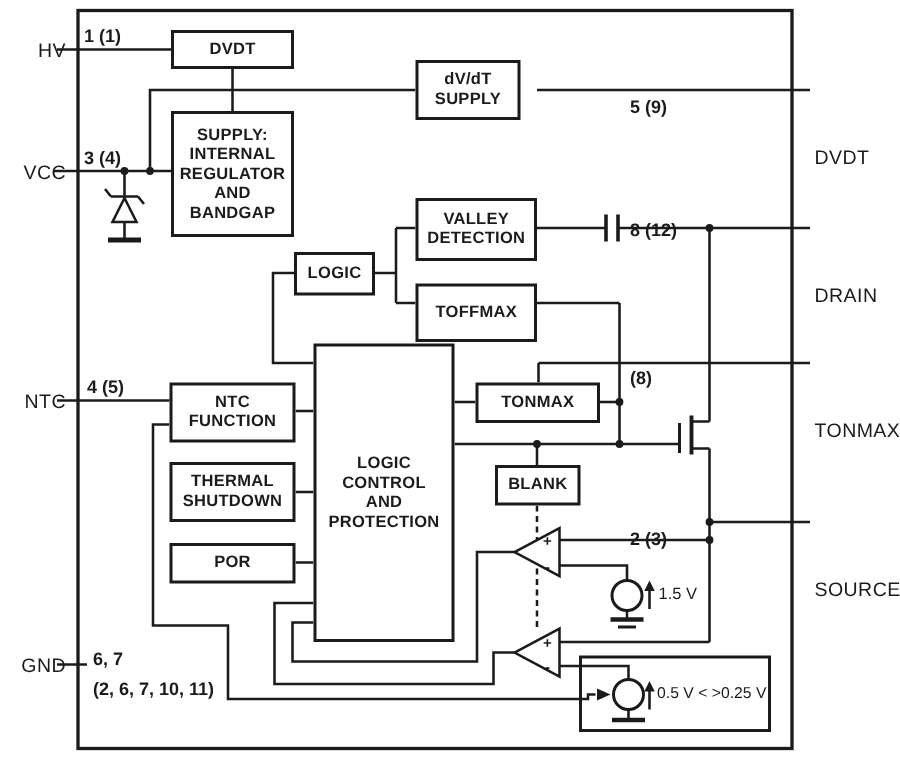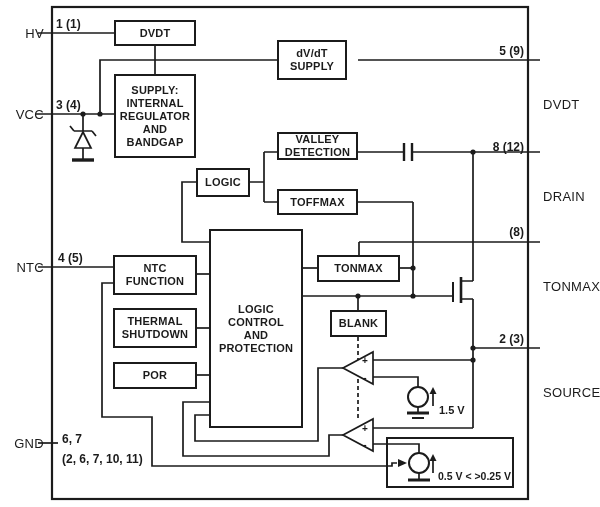--- a/index.html
+++ b/index.html
@@ -14,22 +14,22 @@
     font-size:11px;font-weight:bold;line-height:13px;white-space:pre-line;
     letter-spacing:0.2px;
   }
   .refbox{
     position:absolute;box-sizing:border-box;border:2px solid #1b1b1b;background:transparent;
   }
   .pin-name{position:absolute;font-size:13px;font-weight:normal;letter-spacing:0.3px;}
   .pin-name.left{width:42px;left:2px;text-align:right;}
   .pin-name.right{left:543px;text-align:left;margin-top:44px;}
   .pin-num{position:absolute;font-size:12px;font-weight:bold;white-space:nowrap;}
-  .pin-num.right{width:104px;left:420px;text-align:right;}
-  .src-label{position:absolute;font-size:11px;font-weight:bold;white-space:nowrap;margin-top:14px;}
+  .pin-num.right{width:104px;left:420px;text-align:left;margin-top:20px;}
+  .src-label{position:absolute;font-size:11px;font-weight:normal;white-space:nowrap;}
 </style>
 </head>
 <body>
 
 <div class="stage">
 
   <svg width="600" height="507" viewBox="0 0 600 507">
     <g stroke="#1b1b1b" stroke-width="1.7" fill="none">
 
       <rect x="52" y="7" width="476" height="492" stroke-width="2.2"></rect>
@@ -139,24 +139,24 @@
   </svg>
 
   <div class="block" style="left:114px;top:20px;width:82px;height:26px">DVDT</div>
   <div class="block" style="left:114px;top:74px;width:82px;height:84px">SUPPLY:
 INTERNAL
 REGULATOR
 AND
 BANDGAP</div>
   <div class="block" style="left:277px;top:40px;width:70px;height:40px">dV/dT
 SUPPLY</div>
-  <div class="block" style="left:277px;top:132px;width:81px;height:28px">VALLEY
+  <div class="block" style="left:277px;top:132px;width:81px;height:42px">VALLEY
 DETECTION</div>
   <div class="block" style="left:196px;top:168px;width:54px;height:29px">LOGIC</div>
-  <div class="block" style="left:277px;top:189px;width:81px;height:26px">TOFFMAX</div>
+  <div class="block" style="left:277px;top:189px;width:81px;height:39px">TOFFMAX</div>
   <div class="block" style="left:113px;top:255px;width:84px;height:40px">NTC
 FUNCTION</div>
   <div class="block" style="left:317px;top:255px;width:83px;height:27px">TONMAX</div>
   <div class="block" style="left:209px;top:229px;width:94px;height:199px">LOGIC
 CONTROL
 AND
 PROTECTION</div>
   <div class="block" style="left:113px;top:308px;width:84px;height:40px">THERMAL
 SHUTDOWN</div>
   <div class="block" style="left:330px;top:310px;width:57px;height:27px">BLANK</div>
@@ -174,21 +174,21 @@
   <div class="pin-num" style="left:58px;top:251px">4 (5)</div>
 
   <div class="pin-name left" style="top:436px">GND</div>
   <div class="pin-num" style="left:62px;top:432px">6, 7</div>
   <div class="pin-num" style="left:62px;top:452px">(2, 6, 7, 10, 11)</div>
 
   <div class="pin-name right" style="top:53px">DVDT</div>
   <div class="pin-num right" style="top:44px">5 (9)</div>
 
   <div class="pin-name right" style="top:145px">DRAIN</div>
-  <div class="pin-num right" style="top:140px">8 (12)</div>
+  <div class="pin-num right" style="top:126px">8 (12)</div>
 
   <div class="pin-name right" style="top:235px">TONMAX</div>
   <div class="pin-num right" style="top:225px">(8)</div>
 
   <div class="pin-name right" style="top:341px">SOURCE</div>
   <div class="pin-num right" style="top:332px">2 (3)</div>
 
   <div class="src-label" style="left:439px;top:390px">1.5 V</div>
   <div class="src-label" style="left:438px;top:456px;font-size:10.5px">0.5 V &lt; &gt;0.25 V</div>
 

